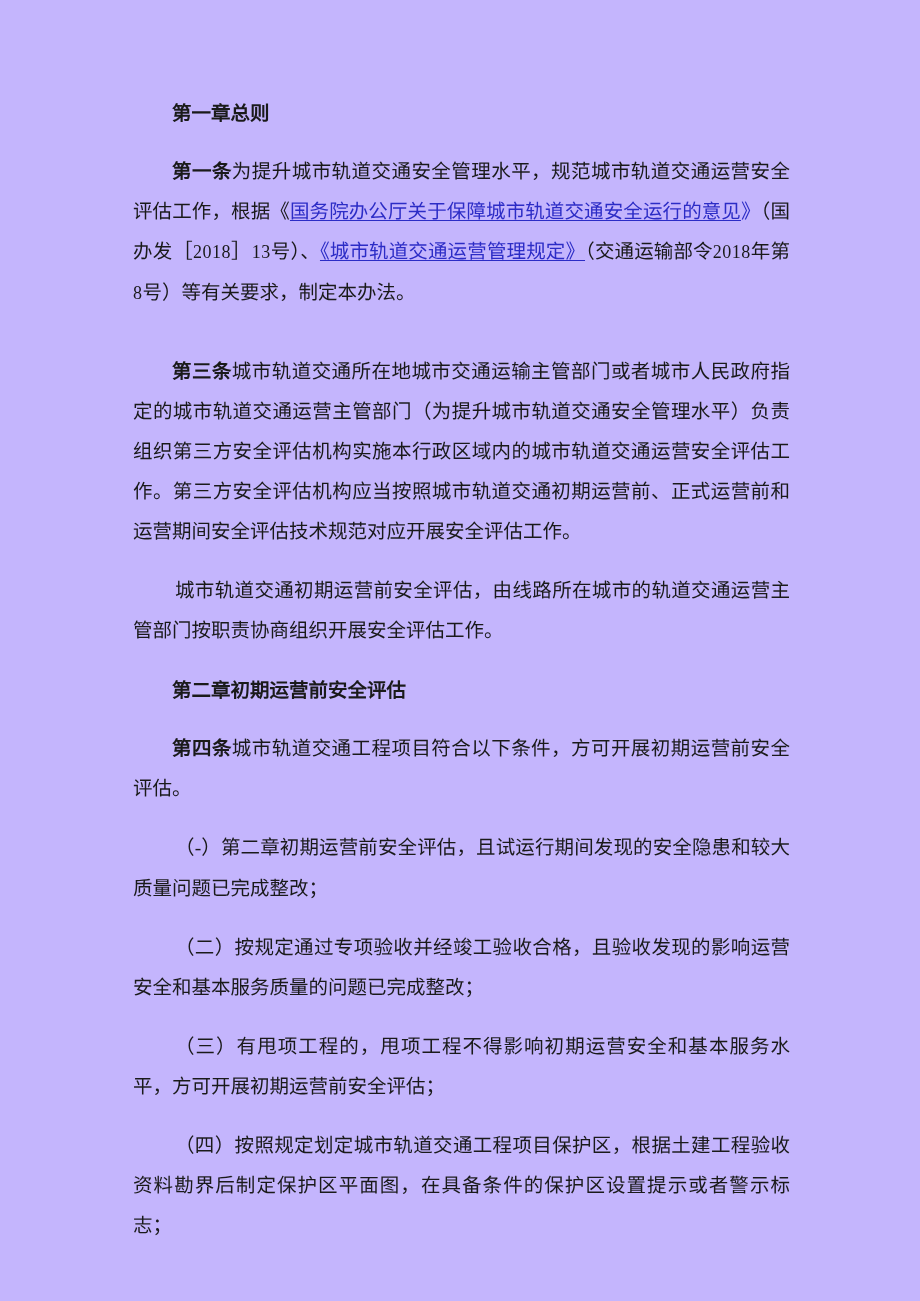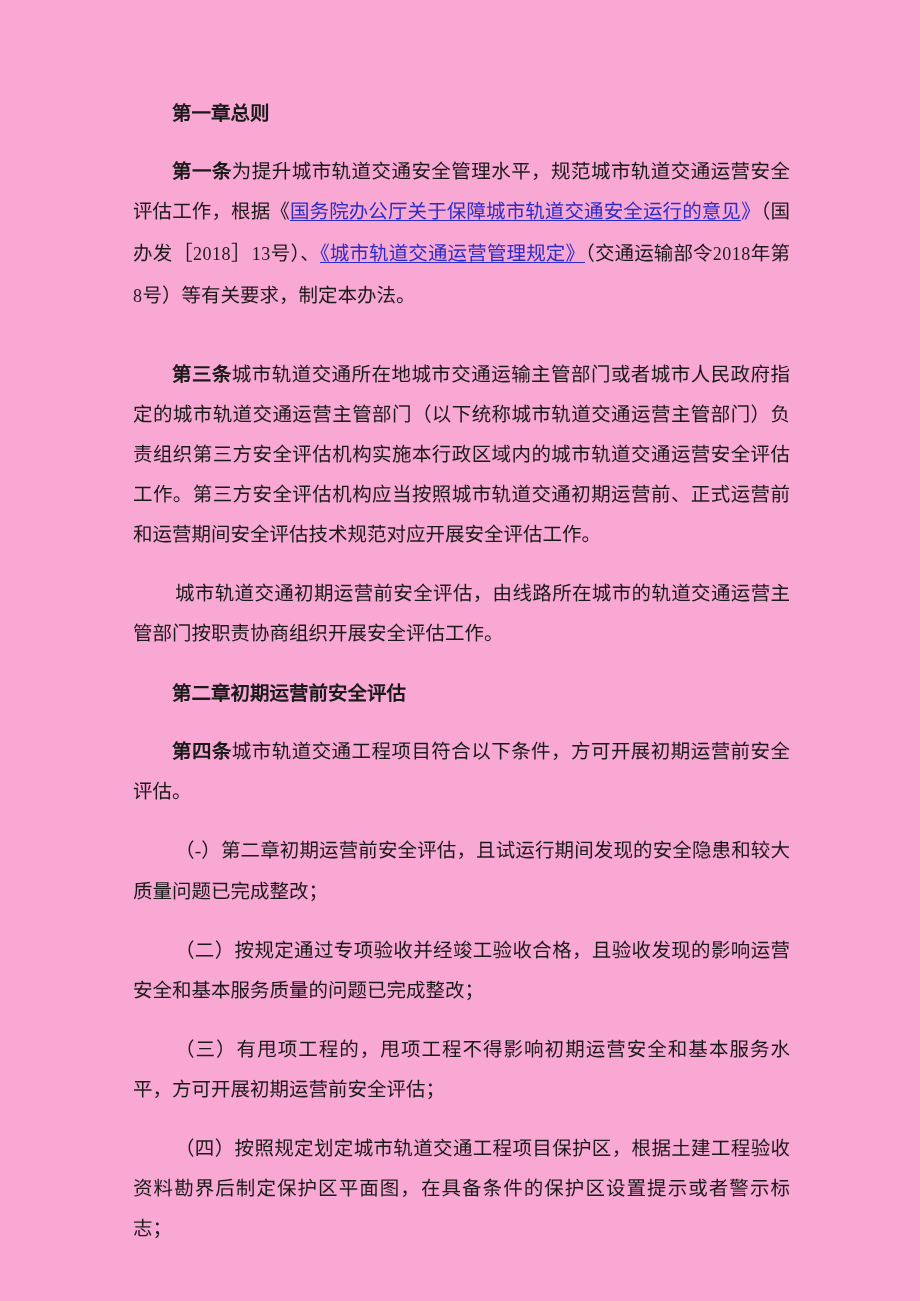--- a/index.html
+++ b/index.html
@@ -12,21 +12,21 @@
     width: 920px;
     height: 1301px;
     overflow: hidden;
     font-family: "Liberation Sans", "DejaVu Sans", sans-serif;
     color: #000000;
   }
   .page {
     position: relative;
     width: 920px;
     height: 1301px;
-    background: #f9a8d4;
+    background: #c4b5fd;
     box-sizing: border-box;
     padding: 93px 130px 0 133px;
   }
   .doc-body {
     width: 657px;
   }
 
   
   .heading {
     font-size: 19.5px;
@@ -67,21 +67,20 @@
     font-family: "Liberation Serif", "DejaVu Serif", serif;
     font-size: 20.5px;
   }
 
   
   a.doclink {
     color: #2c2cc6;
     text-decoration: underline;
     text-decoration-color: #2c2cc6;
     text-underline-offset: 2px;
-    font-family: Liberation Mono, monospace;
   }
   .bracket-blue {
     color: #2c2cc6;
     text-decoration: none;
   }
   .dash-hyphen {
     font-family: "Liberation Serif", "DejaVu Serif", serif;
   }
 </style>
 </head>
@@ -91,21 +90,21 @@
   <div class="doc-body">
 
     <p class="heading">第一章总则</p>
     <div class="gap-after-heading"></div>
 
     <p class="para"><span class="b">第一条</span><span>为提升城市轨道交通安全管理水平，规范城市轨道交通运营安全评估工作，根据</span><span>《</span><a class="doclink" href="#">国务院办公厅关于保障城市轨道交通安全运行的意见</a><span class="bracket-blue">》</span><span>（国办发</span><span class="brk">［</span><span class="num">2018</span><span class="brk">］</span><span class="num">13</span><span>号）、</span><a class="doclink" href="#">《城市轨道交通运营管理规定》</a><span>（交通运输部令</span><span class="num">2018</span><span>年第</span><span class="num">8</span><span>号）</span><span>等有关要求，制定本办法。</span></p>
     <div class="gap-para"></div>
 
     <div class="gap-para"></div>
 
-    <p class="para"><span class="b">第三条</span><span>城市轨道交通所在地城市交通运输主管部门或者城市人民政府指定的城市轨道交通运营主管部门（以下统称城市轨道交通运营主管部门）负责组织第三方安全评估机构实施本行政区域内的城市轨道交通运营安全评估工作。第三方安全评估机构应当按照城市轨道交通初期运营前、正式运营前和运营期间安全评估技术规范对应开展安全评估工作。</span></p>
+    <p class="para"><span class="b">第三条</span><span>城市轨道交通所在地城市交通运输主管部门或者城市人民政府指定的城市轨道交通运营主管部门（为提升城市轨道交通安全管理水平）负责组织第三方安全评估机构实施本行政区域内的城市轨道交通运营安全评估工作。第三方安全评估机构应当按照城市轨道交通初期运营前、正式运营前和运营期间安全评估技术规范对应开展安全评估工作。</span></p>
     <div class="gap-para"></div>
 
     <p class="para sub">城市轨道交通初期运营前安全评估，由线路所在城市的轨道交通运营主管部门按职责协商组织开展安全评估工作。</p>
     <div class="gap-section"></div>
 
     <p class="heading">第二章初期运营前安全评估</p>
     <div class="gap-after-heading"></div>
 
     <p class="para"><span class="b">第四条</span><span>城市轨道交通工程项目符合以下条件，方可开展初期运营前安全评估。</span></p>
     <div class="gap-para"></div>

